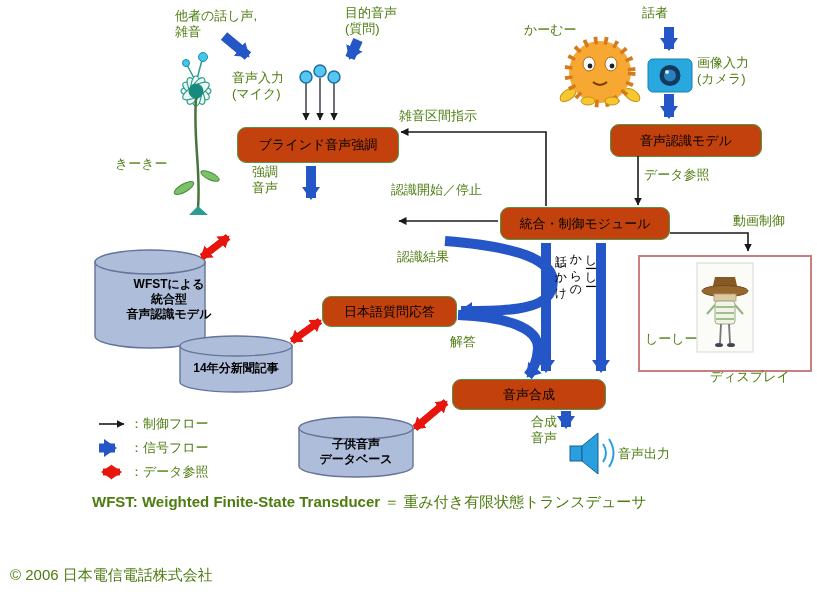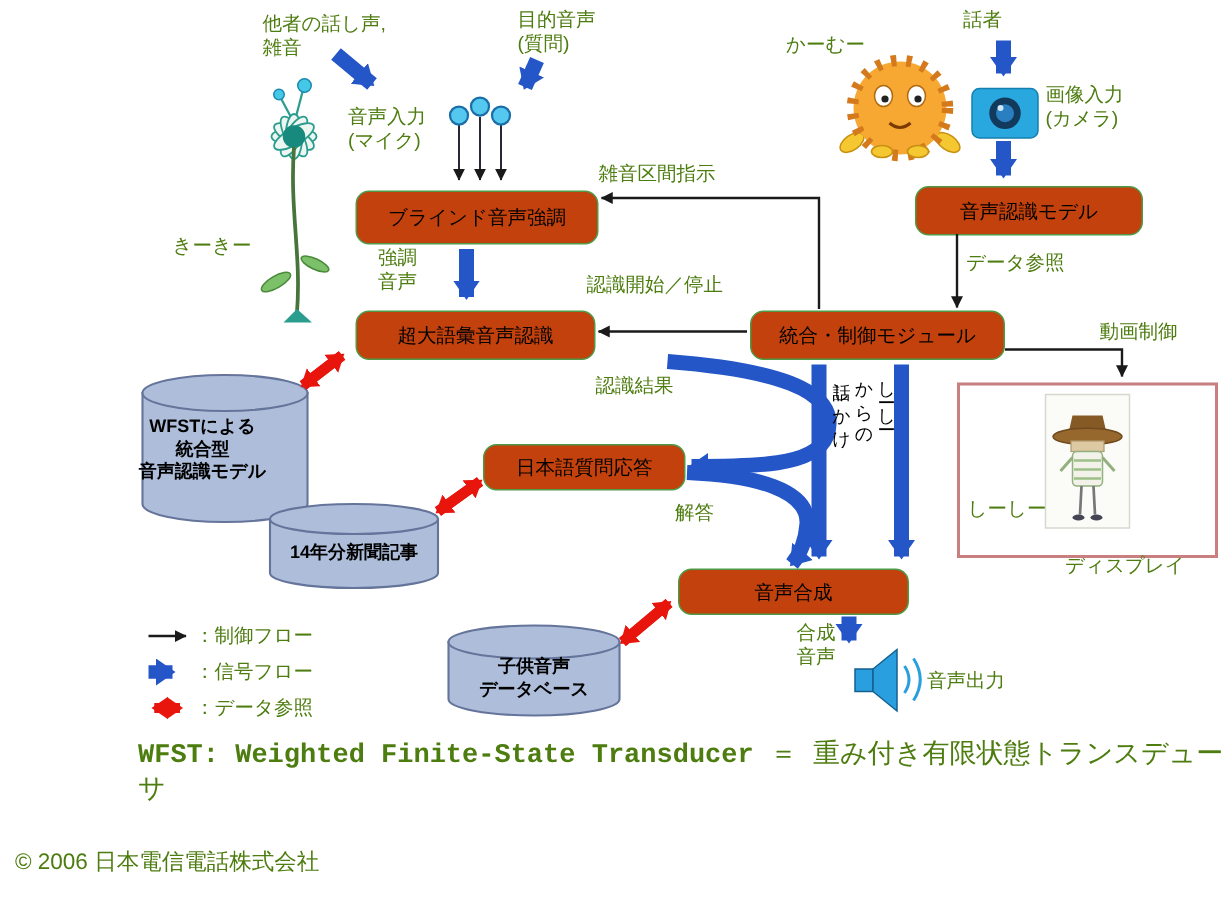--- a/index.html
+++ b/index.html
@@ -11,32 +11,31 @@
   .gbox { position:absolute; z-index:2; background:#c2410c; border:1.5px solid #4e9a47;
           border-radius:9px; display:flex; align-items:center; justify-content:center;
           font-size:13px; color:#000; text-align:center; }
   .cyl-lbl { position:absolute; z-index:6; font-weight:bold; font-size:12px;
              text-align:center; line-height:15px; white-space:pre-line; color:#000; }
   .display-frame { position:absolute; z-index:1; left:638px; top:255px; width:170px; height:113px;
                    background:#ffffff; border:2px solid #c97f7f; }
   .vtext { position:absolute; z-index:6; writing-mode:vertical-rl; text-orientation:mixed;
            white-space:pre-line; font-size:12px; line-height:15px; letter-spacing:2px; color:#000; }
   svg.overlay { position:absolute; z-index:5; left:0; top:0; }
-  .footnote { font-size:18px;font-family:Liberation Mono, monospace; }
+  .footnote { font-size:15px; }
   .copyright { font-size:15px; font-weight:normal; }
 </style>
 </head>
 <body>
 
 <div class="stage">
 
   <div class="display-frame"></div>
 
   <div class="gbox" style="left:237px;top:127px;width:160px;height:34px">ブラインド音声強調</div>
-  <div class="gbox" style="left:237px;top:207px;width:158px;height:31px">超大語彙音声認識</div>
   <div class="gbox" style="left:500px;top:207px;width:168px;height:31px">統合・制御モジュール</div>
   <div class="gbox" style="left:610px;top:124px;width:150px;height:31px">音声認識モデル</div>
   <div class="gbox" style="left:322px;top:296px;width:133px;height:29px">日本語質問応答</div>
   <div class="gbox" style="left:452px;top:379px;width:152px;height:29px">音声合成</div>
 
   <svg class="overlay" width="817" height="602" viewBox="0 0 817 602">
     <defs>
       <marker id="mB" markerUnits="userSpaceOnUse" markerWidth="14" markerHeight="19" refX="11" refY="9" orient="auto">
           <path d="M0,0 L13,9 L0,18 Z" fill="#2456c8"></path>
         </marker>
@@ -161,21 +160,21 @@
     </g>
 
     <g>
       <path d="M99 424 L124 424" stroke="#1a1a1a" stroke-width="1.6" fill="none" marker-end="url(#mK)"></path>
       <path d="M99 448 L115 448" stroke="#2456c8" stroke-width="9" fill="none" marker-end="url(#mB)"></path>
       <path d="M103 472 L120 472" stroke="#e8150d" stroke-width="6.5" fill="none" marker-end="url(#mR)"></path>
       <path d="M120 472 L103 472" stroke="#e8150d" stroke-width="6.5" fill="none" marker-end="url(#mR)"></path>
     </g>
   </svg>
 
-  <div class="cyl-lbl" style="left:80px;top:277px;width:110px"><span class="b">WFST</span><span>による
+  <div class="cyl-lbl" style="left:114px;top:277px;width:110px"><span class="b">WFST</span><span>による
 統合型
 音声認識モデル</span></div>
   <div class="cyl-lbl" style="left:180px;top:361px;width:112px">14年分新聞記事</div>
   <div class="cyl-lbl" style="left:300px;top:437px;width:112px">子供音声
 データベース</div>
 
   <div class="lbl" style="left:175px;top:8px">他者の話し声,
 雑音</div>
   <div class="lbl" style="left:345px;top:5px">目的音声
 (質問)</div>

